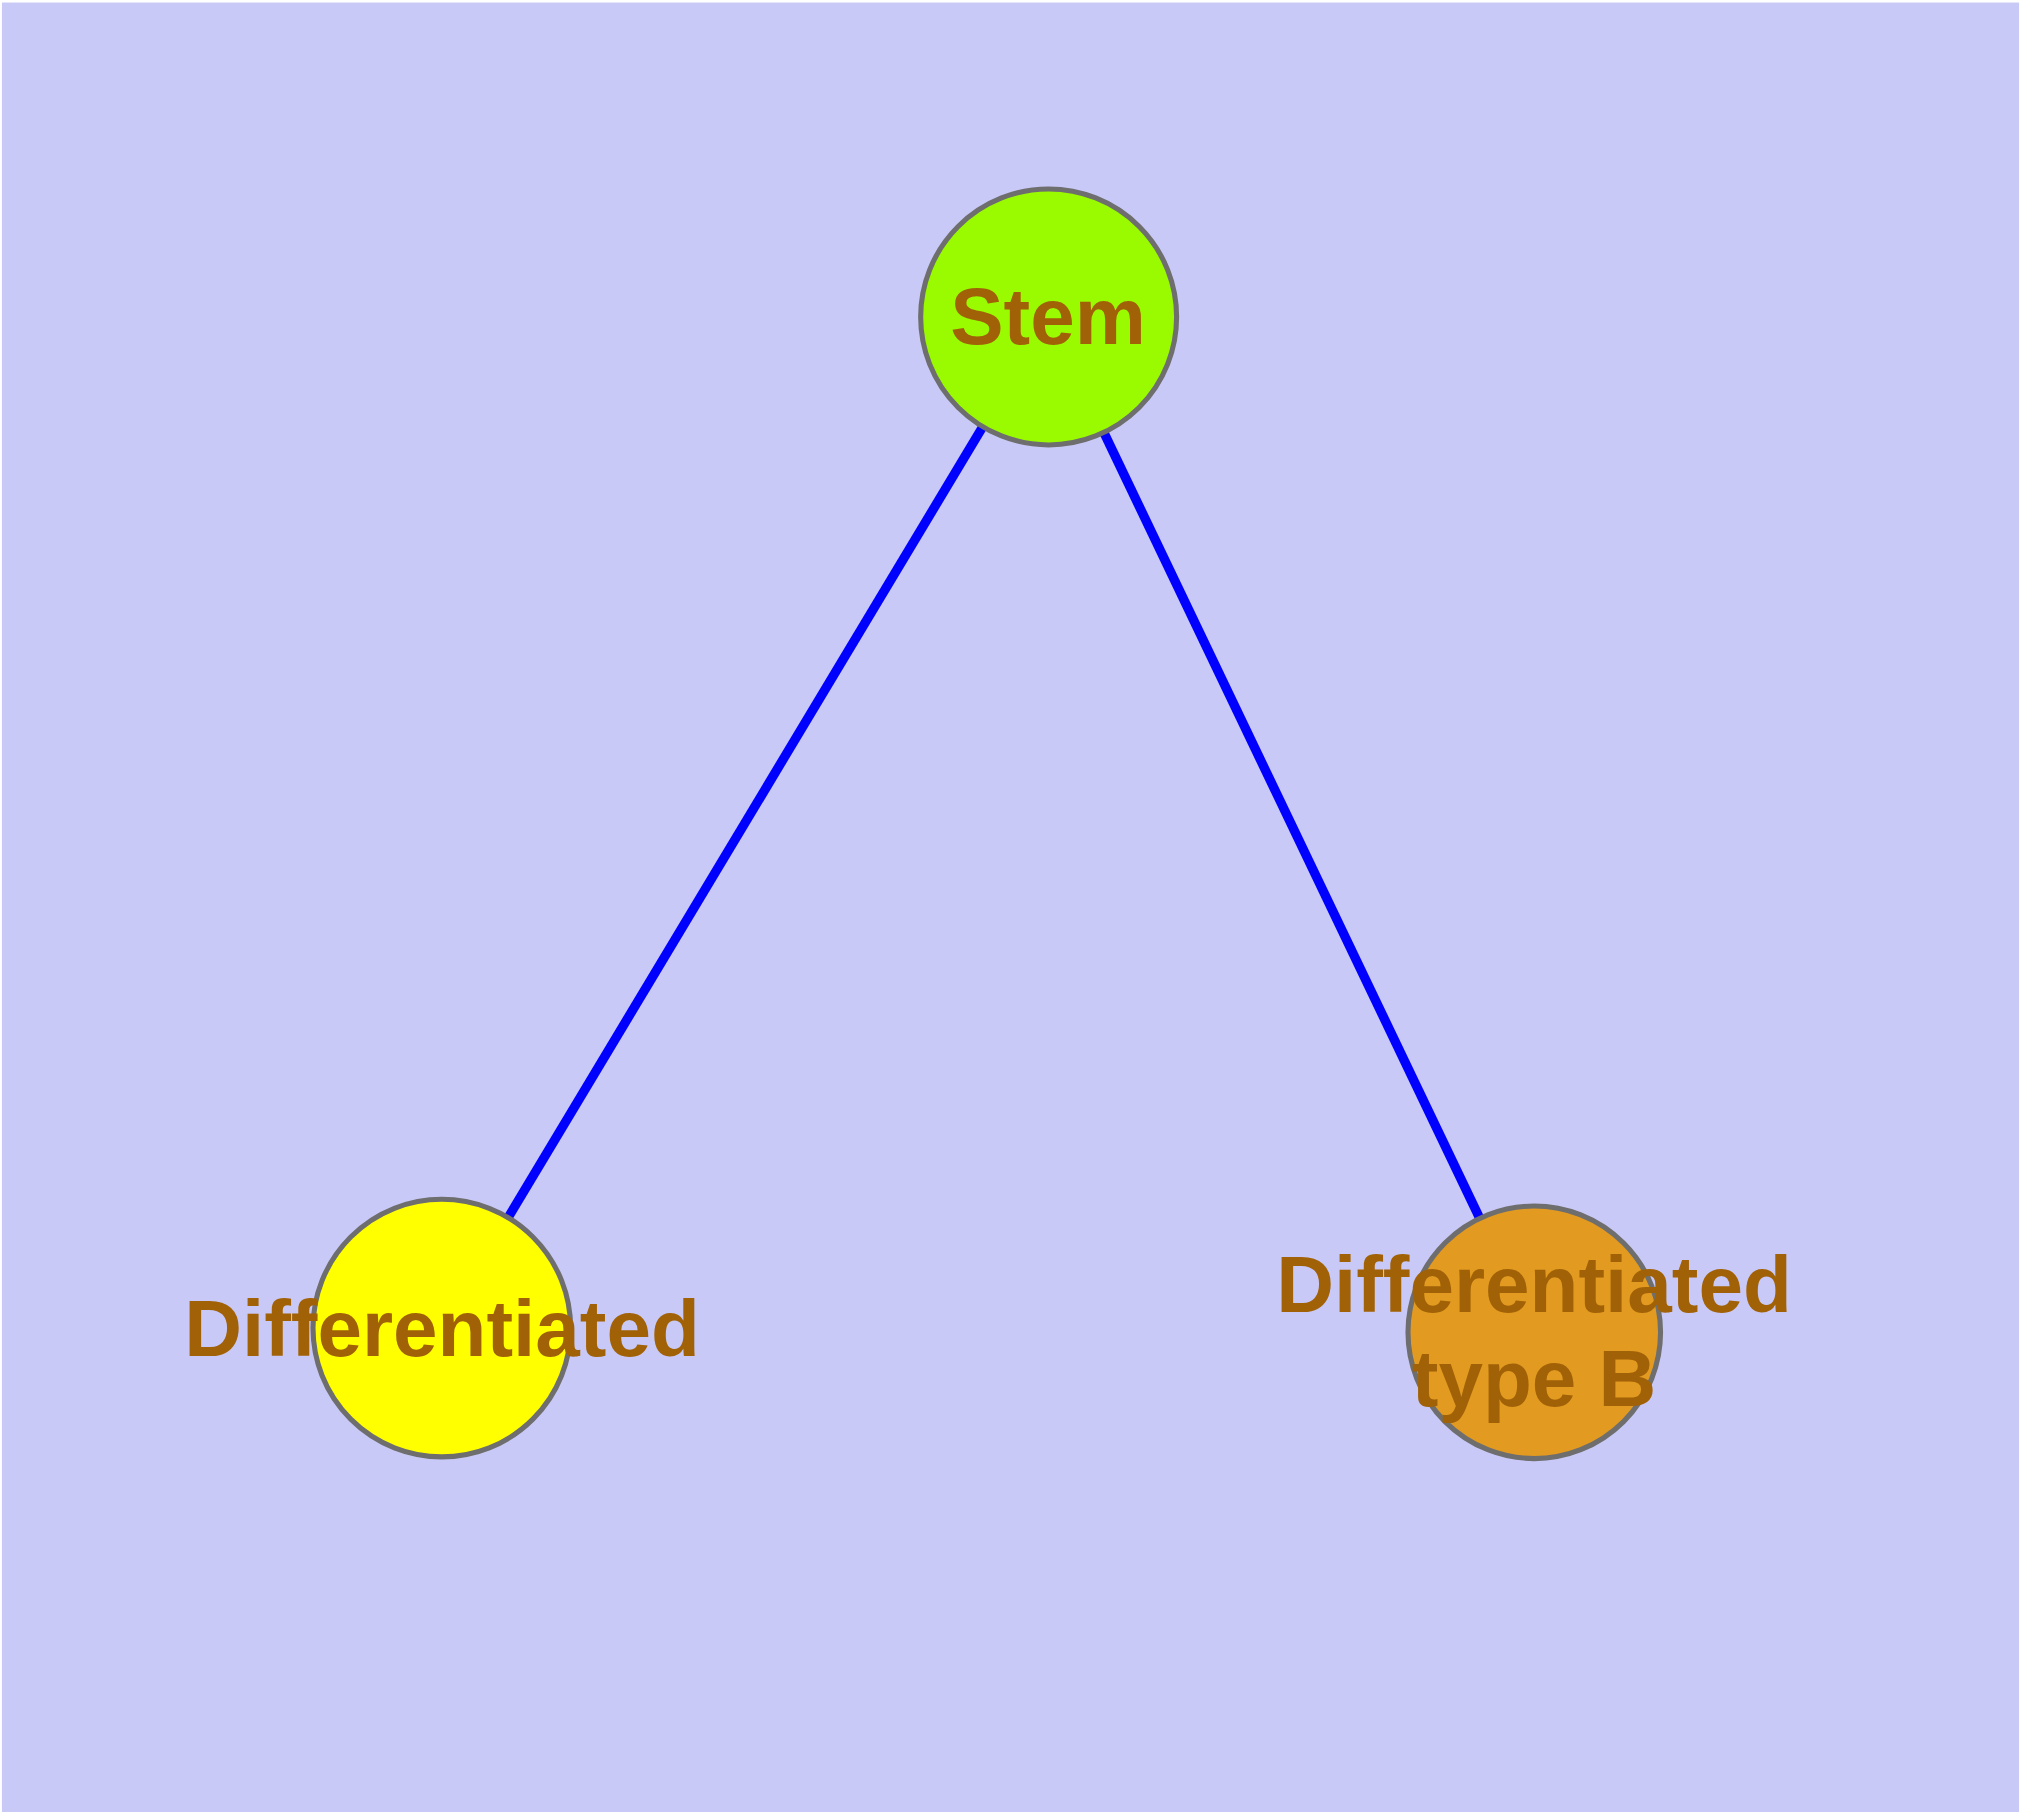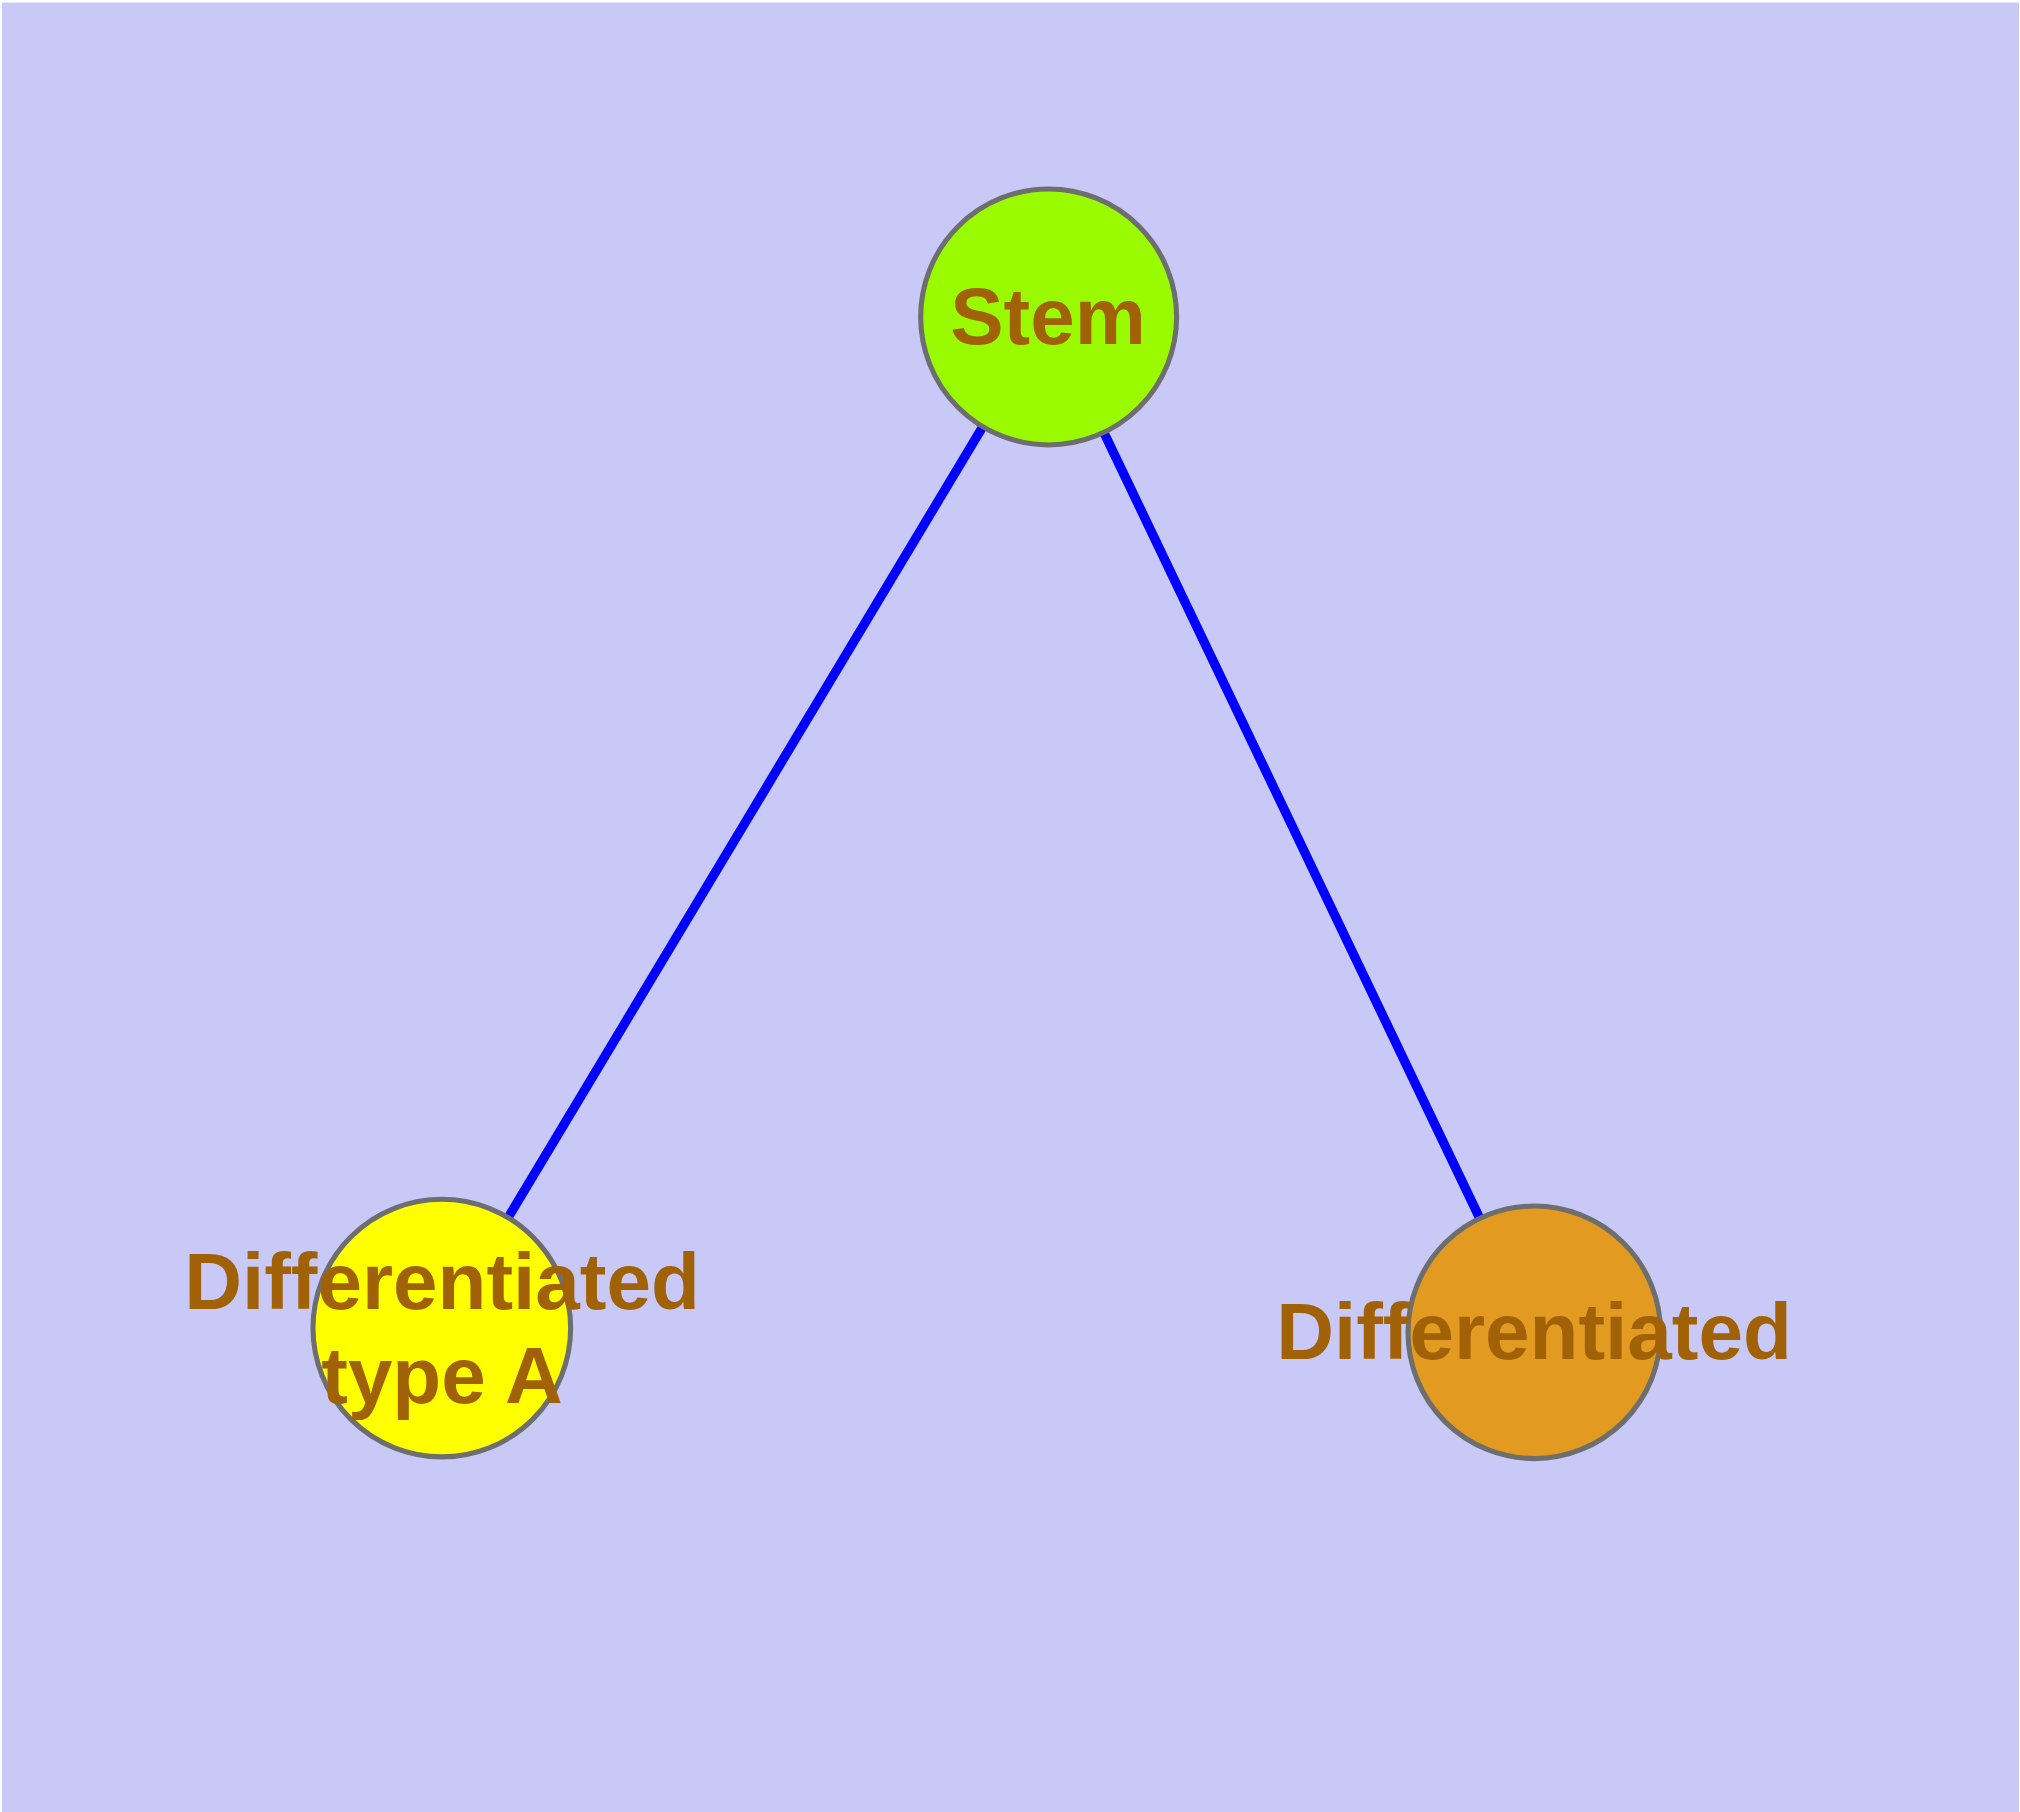--- a/index.html
+++ b/index.html
@@ -50,21 +50,21 @@
     <circle cx="521" cy="1567" r="152" stroke-width="6" fill="#FFFF00" stroke="#6E6E6E"></circle>
     <circle cx="1810" cy="1572" r="149" stroke-width="6" fill="#E29A20" stroke="#6E6E6E"></circle>
   </svg>
 
   <div class="node-label" style="left:1048px; top:317px;">
     <div>Stem</div>
   </div>
 
   <div class="node-label" style="left:442px; top:1329px;">
     <div>Differentiated</div>
-    <div>type A</div>
   </div>
 
   <div class="node-label" style="left:1534px; top:1332px;">
     <div>Differentiated</div>
+    <div>type B</div>
   </div>
 
 </div>
 
 
 </body></html>

